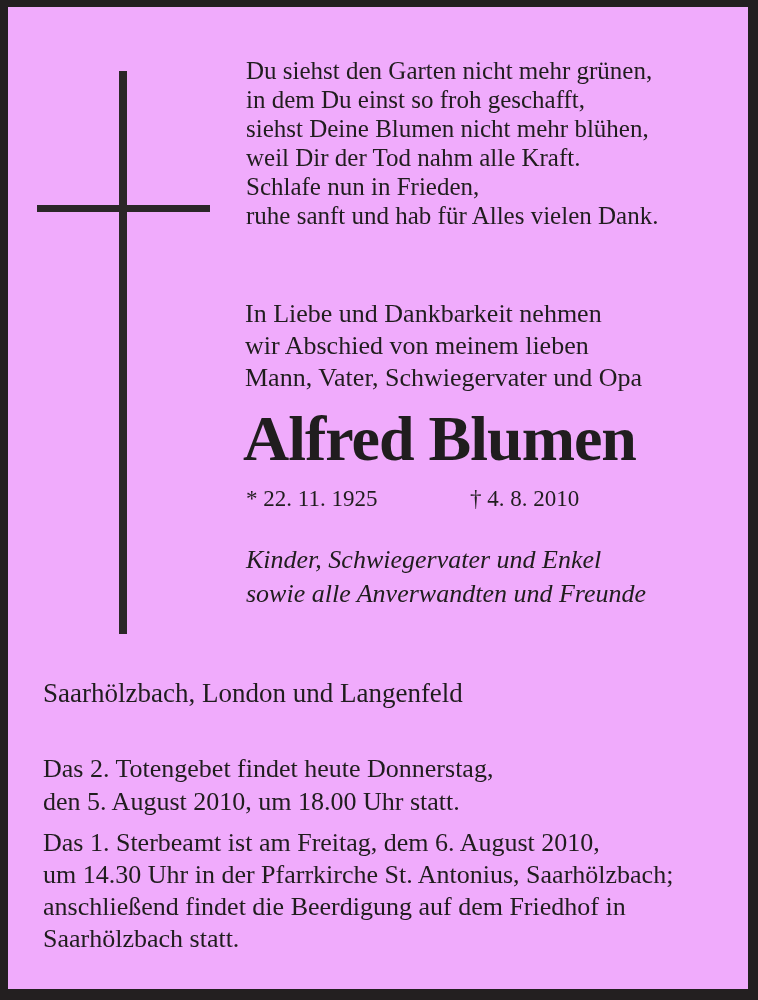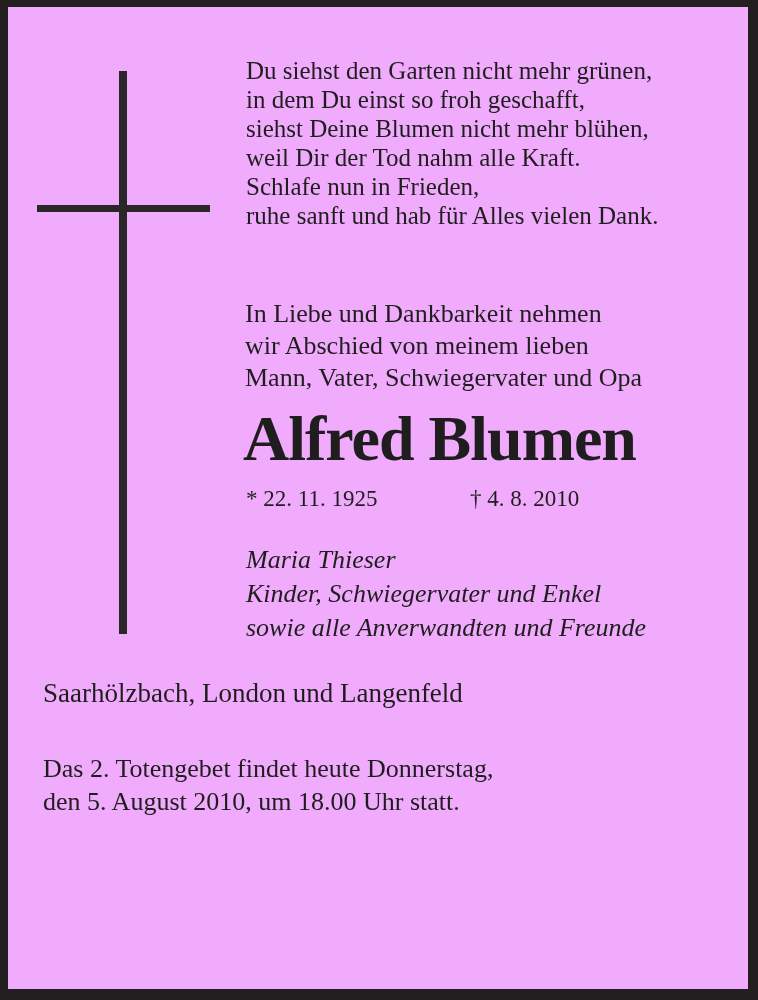--- a/index.html
+++ b/index.html
@@ -99,26 +99,31 @@
   </div>
 
   <h1 class="block deceased-name">Alfred Blumen</h1>
 
   <div class="block dates">
     <span class="birth">* 22. 11. 1925</span>
     <span class="death">† 4. 8. 2010</span>
   </div>
 
   <div class="block mourners">
-    <div>Maria Thieser</div>
     <div>Kinder, Schwiegervater und Enkel</div>
     <div>sowie alle Anverwandten und Freunde</div>
   </div>
 
   <div class="block places">Saarhölzbach, London und Langenfeld</div>
 
   <div class="block totengebet">
     <div>Das 2. Totengebet findet heute Donnerstag,</div>
     <div>den 5. August 2010, um 18.00 Uhr statt.</div>
   </div>
 
+  <div class="block sterbeamt">
+    <div>Das 1. Sterbeamt ist am Freitag, dem 6. August 2010,</div>
+    <div>um 14.30 Uhr in der Pfarrkirche St. Antonius, Saarhölzbach;</div>
+    <div>anschließend findet die Beerdigung auf dem Friedhof in</div>
+    <div>Saarhölzbach statt.</div>
+  </div>
 
 </div>
 
 </body></html>

